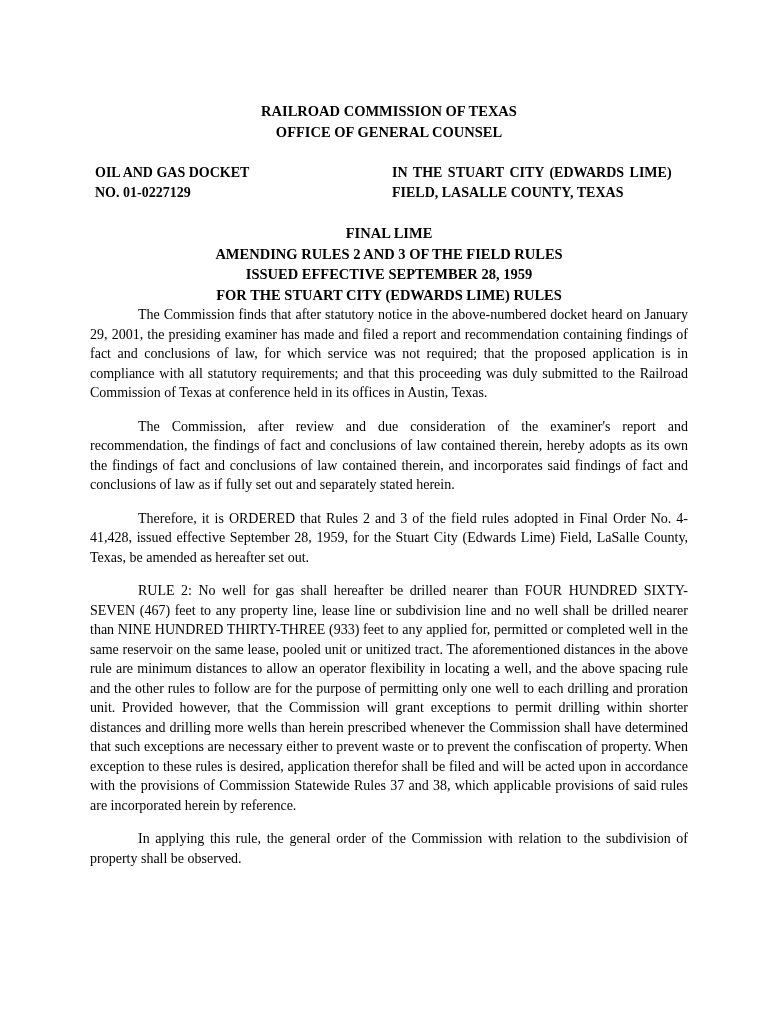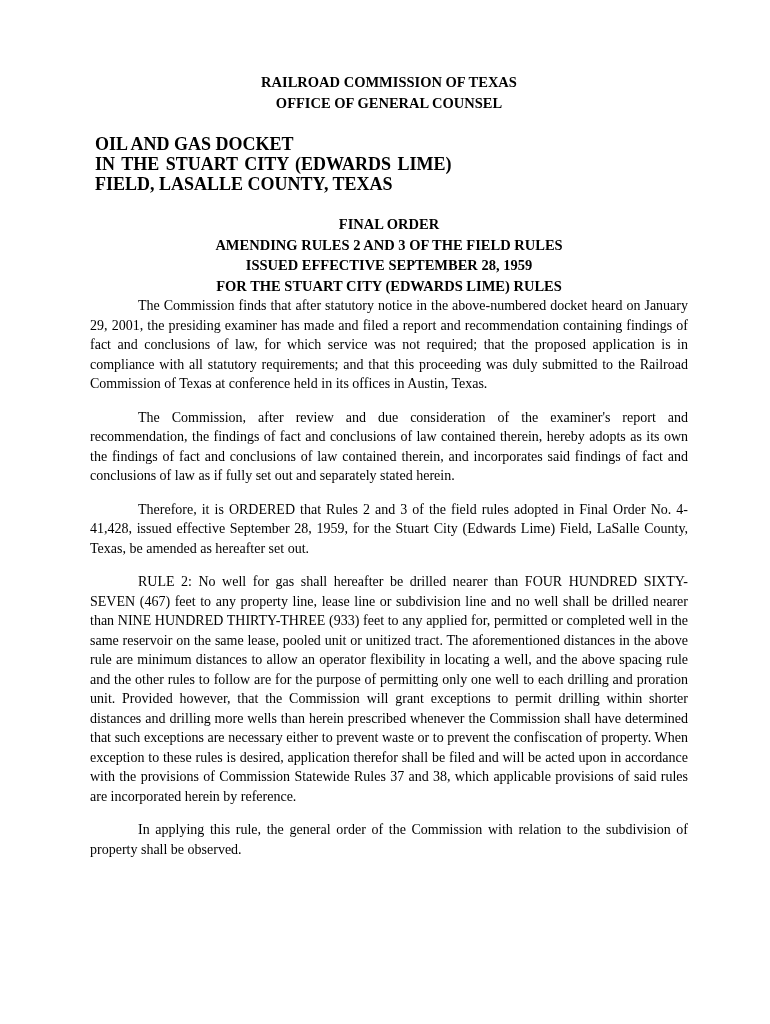--- a/index.html
+++ b/index.html
@@ -9,35 +9,35 @@
   }
   .page {
     position: relative;
     width: 770px;
     height: 1024px;
     margin: 0;
     background: #ffffff;
     color: #000000;
     font-family: "Liberation Serif", "DejaVu Serif", serif;
     box-sizing: border-box;
-    padding: 72px 82px 0 90px;
+    padding: 101px 82px 0 90px;
     overflow: hidden;
   }
   .doc-header {
     text-align: center;
     font-weight: bold;
     font-size: 14.5px;
     line-height: 21px;
   }
   .docket {
     display: flex;
-    flex-direction: column;
+    flex-direction: row;
     margin-top: 20px;
     font-weight: bold;
-    font-size: 18px;
+    font-size: 14px;
     line-height: 20px;
     padding-left: 5px;
   }
   .docket-left {
     width: 297px;
     flex: 0 0 auto;
   }
   .docket-right {
     flex: 1 1 auto;
   }
@@ -72,29 +72,30 @@
 <div class="page">
 
   <header class="doc-header">
     <div>RAILROAD COMMISSION OF TEXAS</div>
     <div>OFFICE OF GENERAL COUNSEL</div>
   </header>
 
   <section class="docket">
     <div class="docket-left">
       <div>OIL AND GAS DOCKET</div>
+      <div>NO. 01-0227129</div>
     </div>
     <div class="docket-right">
       <div class="wide">IN THE STUART CITY (EDWARDS LIME)</div>
       <div>FIELD, LASALLE COUNTY, TEXAS</div>
     </div>
   </section>
 
   <section class="title-block">
-    <div>FINAL ORDER</div>
+    <div>FINAL LIME</div>
     <div>AMENDING RULES 2 AND 3 OF THE FIELD RULES</div>
     <div>ISSUED EFFECTIVE SEPTEMBER 28, 1959</div>
     <div>FOR THE STUART CITY (EDWARDS LIME) RULES</div>
   </section>
 
   <main class="body-text">
     <p>The Commission finds that after statutory notice in the above-numbered docket heard on January 29, 2001, the presiding examiner has made and filed a report and recommendation containing findings of fact and conclusions of law, for which service was not required; that the proposed application is in compliance with all statutory requirements; and that this proceeding was duly submitted to the Railroad Commission of Texas at conference held in its offices in Austin, Texas.</p>
 
     <p>The Commission, after review and due consideration of the examiner's report and recommendation, the findings of fact and conclusions of law contained therein, hereby adopts as its own the findings of fact and conclusions of law contained therein, and incorporates said findings of fact and conclusions of law as if fully set out and separately stated herein.</p>
 

